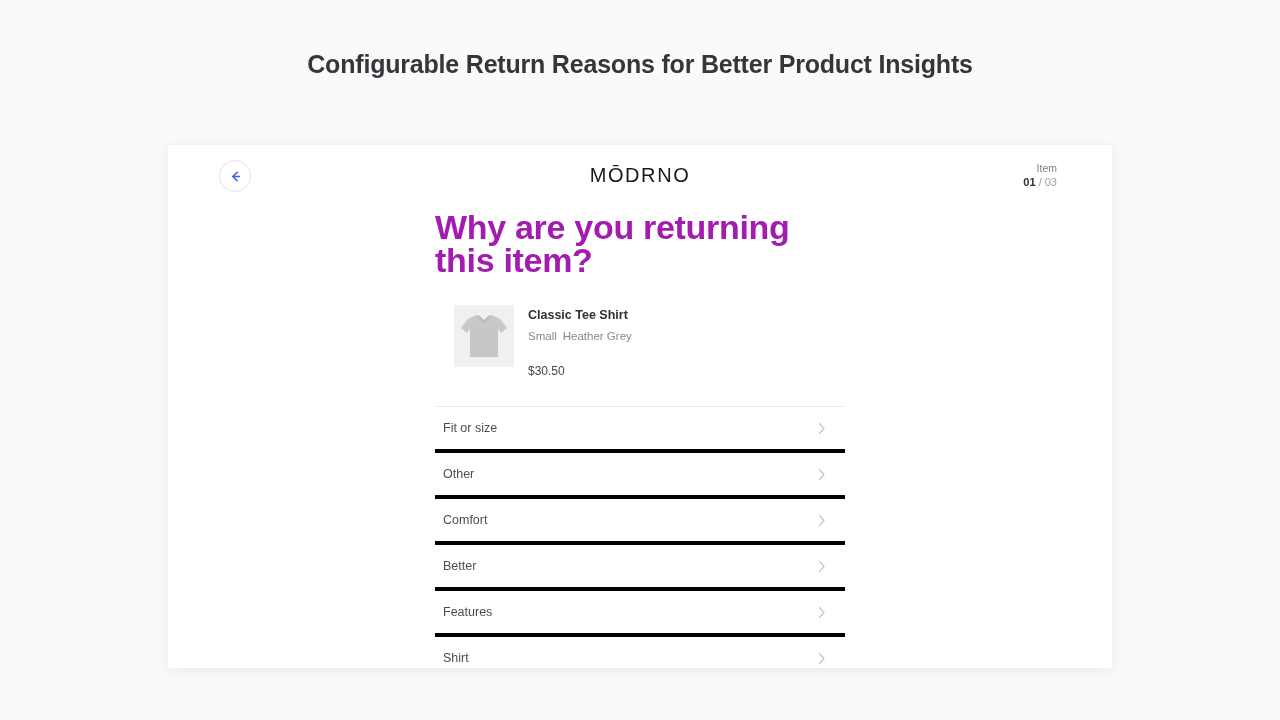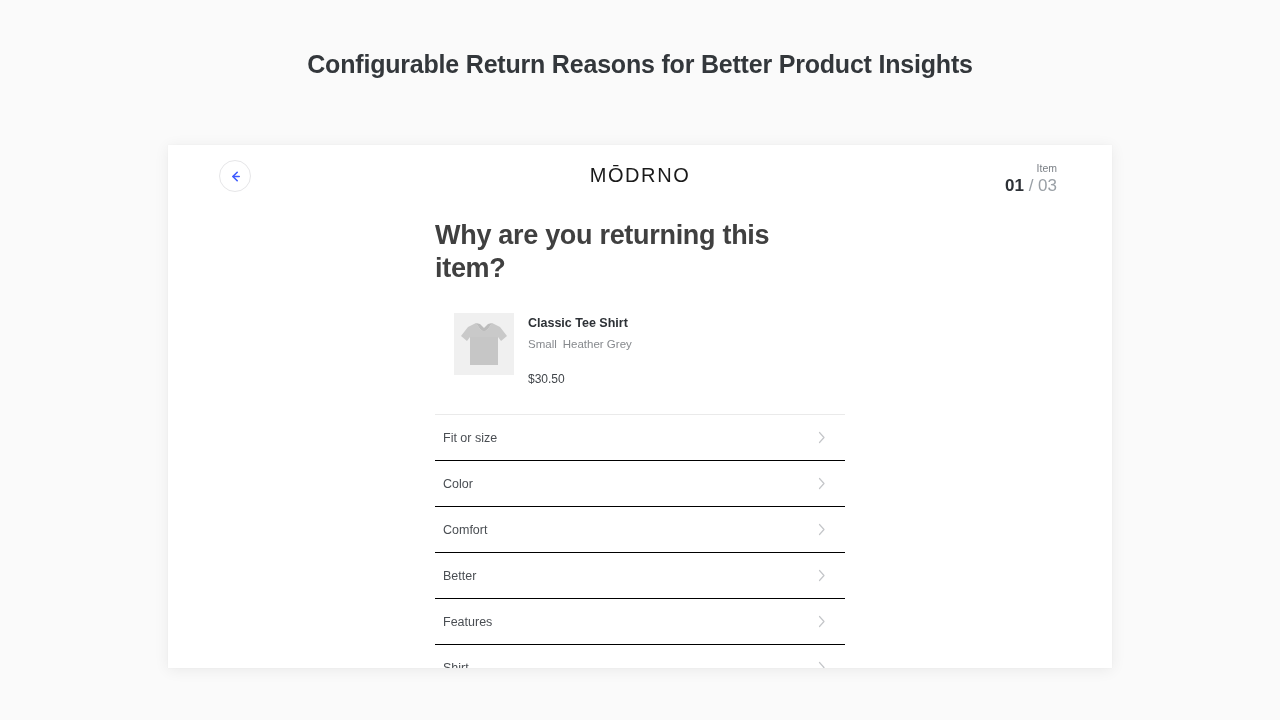--- a/index.html
+++ b/index.html
@@ -82,43 +82,42 @@
     text-align: right;
     line-height: 1.35;
   }
   .item-counter .label {
     display: block;
     font-size: 10.5px;
     color: #7a7f85;
   }
   .item-counter .value {
     display: block;
-    font-size: 17px;
+    font-size: 11px;
     color: #9aa0a6;
   }
   .item-counter .value .current {
     font-weight: bold;
     color: #2d3136;
   }
 
   
   .content {
     position: absolute;
     left: 267px;
     top: 66px;
     width: 410px;
   }
 
   .question {
-    font-size: 27px;
+    font-size: 34px;
     line-height: 33px;
     font-weight: bold;
-    color: #404040;
+    color: #a21caf;
     letter-spacing: -0.3px;
-    margin-top: 8px;
   }
 
   
   .product {
     display: flex;
     align-items: flex-start;
     margin-top: 28px;
     padding-left: 19px;
   }
 
@@ -160,21 +159,21 @@
   .reason-list {
     margin-top: 27px;
     border-top: 1px solid #eaeaea;
   }
 
   .reason-row {
     position: relative;
     height: 46px;
     display: flex;
     align-items: center;
-    border-bottom: 1px solid #000000;
+    border-bottom: 4px solid #000000;
     cursor: pointer;
     padding-left: 8px;
     padding-right: 18px;
     justify-content: center;
   }
 
   .reason-label {
     font-size: 12.5px;
     color: #4a4e53;
     flex: 1;
@@ -242,21 +241,21 @@
       <div class="reason-row">
         <span class="reason-label">Fit or size</span>
         <span class="chevron">
           <svg width="8" height="13" viewBox="0 0 8 13" fill="none">
             <path d="M1.5 1.5 L6 6.5 L1.5 11.5" stroke="#c4c6c9" stroke-width="1.2" stroke-linecap="round" stroke-linejoin="round"></path>
           </svg>
         </span>
       </div>
 
       <div class="reason-row">
-        <span class="reason-label">Color</span>
+        <span class="reason-label">Other</span>
         <span class="chevron">
           <svg width="8" height="13" viewBox="0 0 8 13" fill="none">
             <path d="M1.5 1.5 L6 6.5 L1.5 11.5" stroke="#c4c6c9" stroke-width="1.2" stroke-linecap="round" stroke-linejoin="round"></path>
           </svg>
         </span>
       </div>
 
       <div class="reason-row">
         <span class="reason-label">Comfort</span>
         <span class="chevron">

